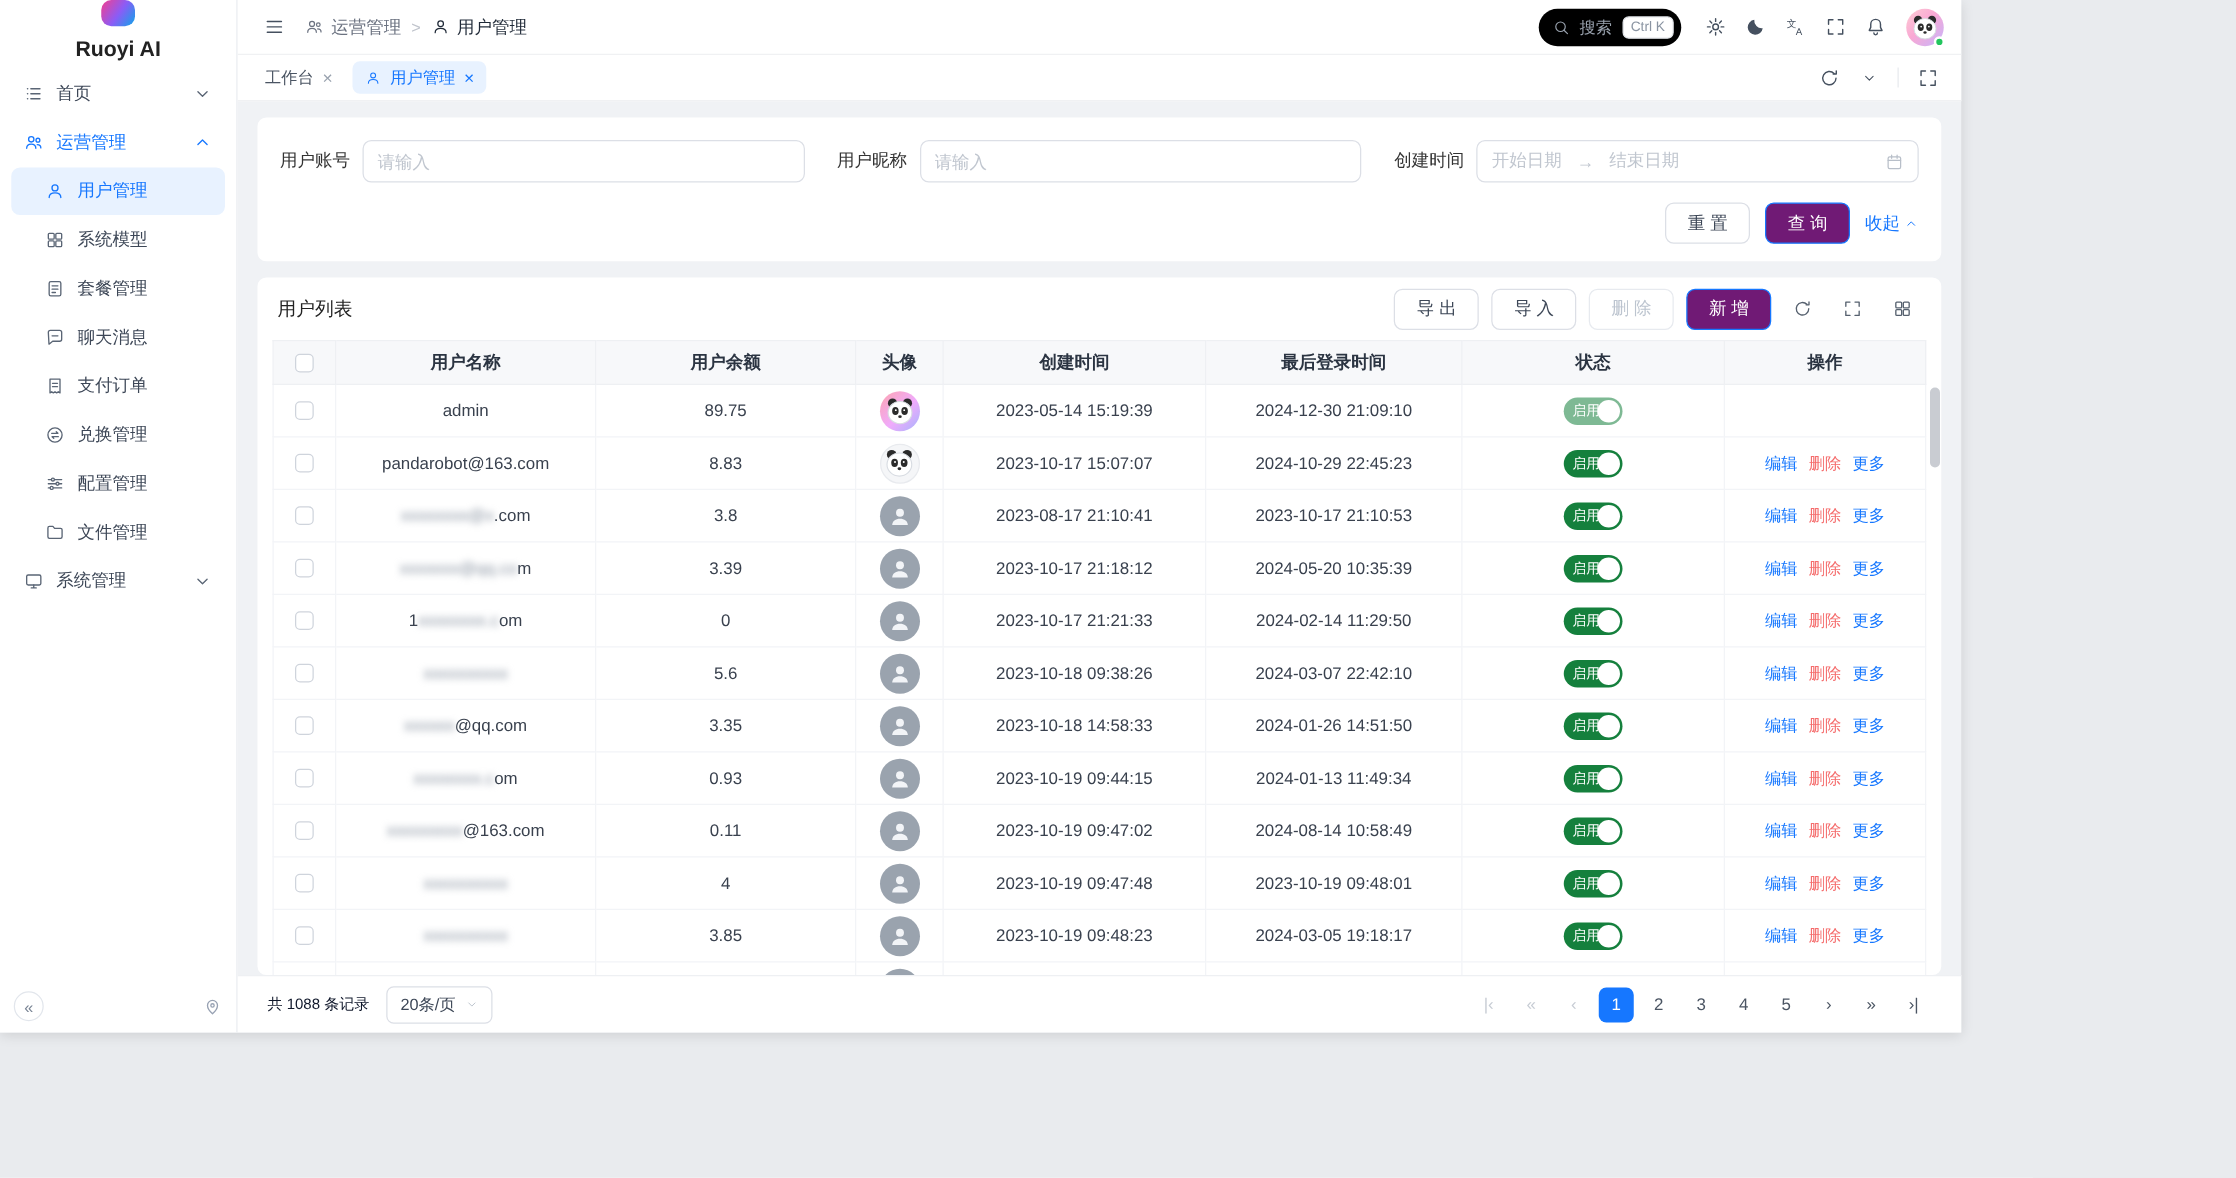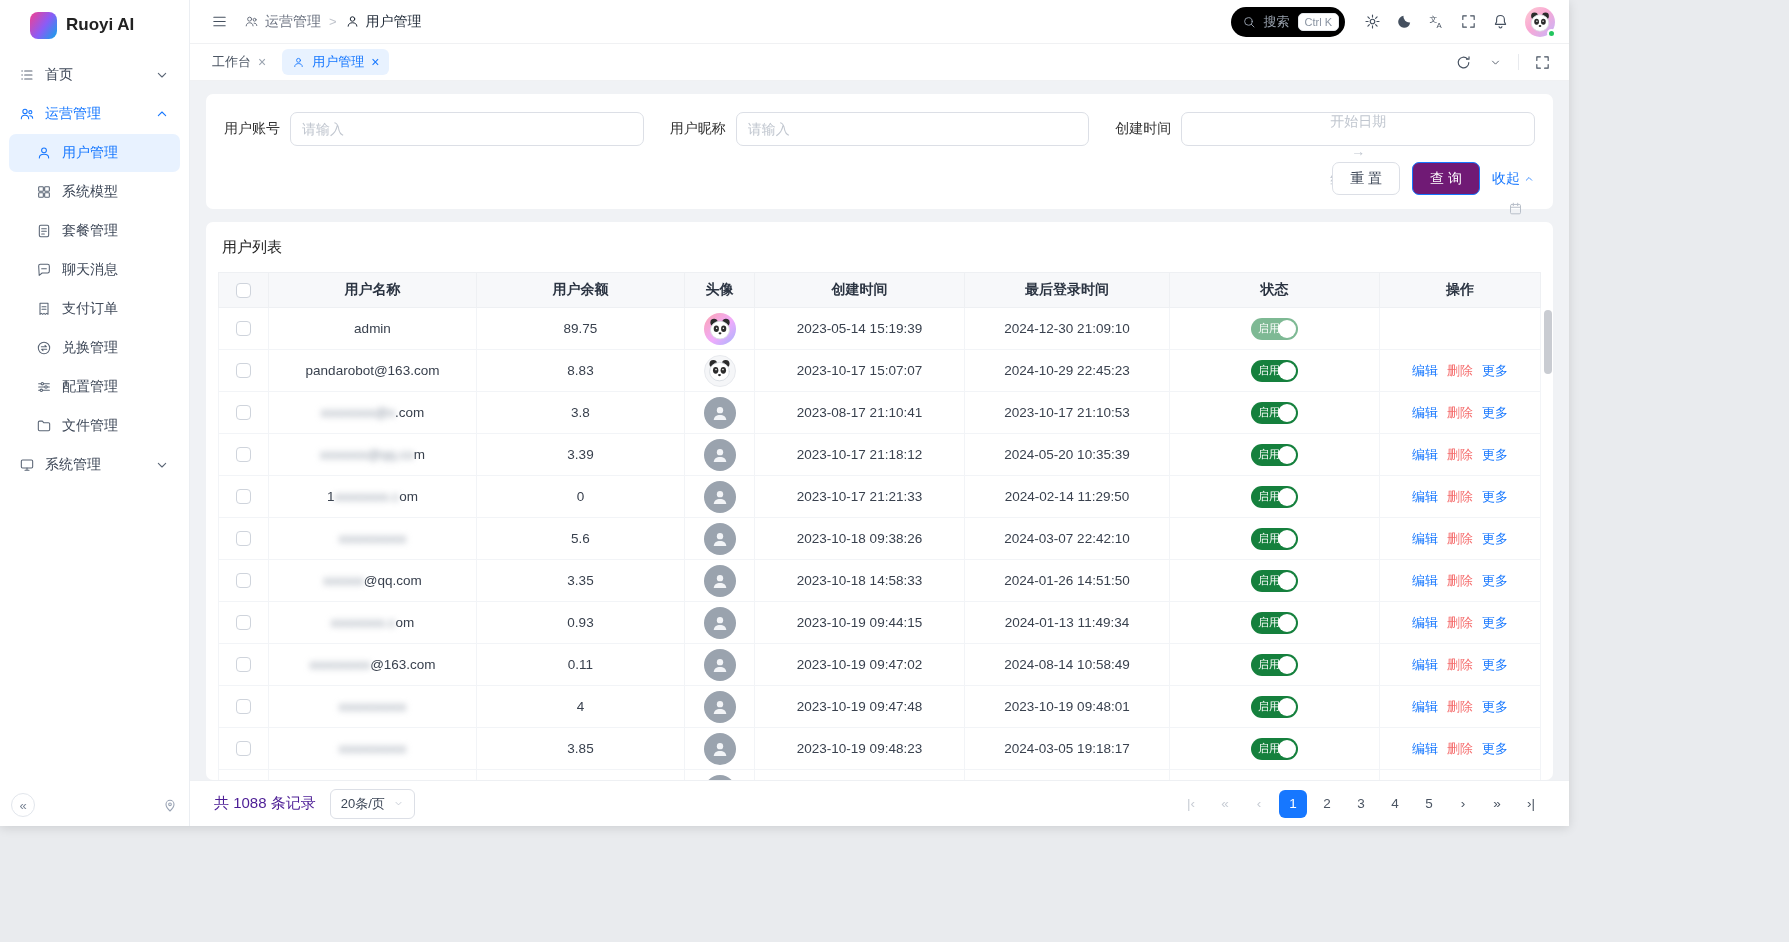--- a/index.html
+++ b/index.html
@@ -11,21 +11,21 @@
   .app { position:absolute; top:0; left:0; width:1569px; height:826px;
     display:flex; background:#f0f2f5; box-shadow:0 2px 10px rgba(0,0,0,.12); }
 
   
   .ic { width:16px; height:16px; stroke:currentColor; fill:none; stroke-width:1.6;
         stroke-linecap:round; stroke-linejoin:round; flex:none; }
 
   
   .sidebar { width:190px; min-width:190px; background:#fff; border-right:1px solid #ebeef2;
     display:flex; flex-direction:column; z-index:2; }
-  .logo { height:50px; display:flex; align-items:center; gap:9px; padding:0 30px; }
+  .logo { height:50px; display:flex; align-items:center; gap:9px; padding:0 30px;flex-direction:column; }
   .logo-mark { width:27px; height:27px; border-radius:8px;
     background:linear-gradient(125deg,#f43f8e 0%,#8b5cf6 52%,#0ea5e9 100%); }
   .logo-text { font-size:17px; font-weight:700; color:#222; white-space:nowrap; }
   .nav { flex:1; padding:6px 9px; overflow:hidden; }
   .nav-item, .nav-child { height:38px; display:flex; align-items:center; gap:10px;
     padding:0 10px; border-radius:7px; color:#3d4757; cursor:pointer; margin-bottom:1px; }
   .nav-item .ic, .nav-child .ic { width:16px; height:16px; color:#5a6575; }
   .nav-item.parent-active, .nav-item.parent-active .ic { color:#1677ff; }
   .nav-label { flex:1; font-size:14px; white-space:nowrap; overflow:hidden; }
   .ch { width:12px; height:12px; color:#98a2b3; }
@@ -82,21 +82,21 @@
   .filter-row { display:flex; gap:26px; }
   .ffield { flex:1; display:flex; align-items:center; gap:10px; min-width:0; }
   .flabel { white-space:nowrap; font-size:14px; color:#333; }
   .fctrl { flex:1; height:34px; border:1px solid #dcdfe6; border-radius:7px;
     display:flex; align-items:center; padding:0 11px; background:#fff; min-width:0; }
   input.finput { border:none; outline:none; width:100%; font:inherit; color:#333; background:transparent; }
   input.finput::placeholder { color:#c0c6cf; }
   .ph { color:#c0c6cf; font-size:14px; white-space:nowrap; }
   .fselect { justify-content:space-between; cursor:pointer; }
   .fselect .ic { width:13px; height:13px; color:#b8bfc9; }
-  .fdate { gap:12px; cursor:pointer;flex-direction:column; }
+  .fdate { gap:12px; cursor:pointer; }
   .fdate .arrow { color:#c0c6cf; }
   .fdate .ic { width:15px; height:15px; color:#b8bfc9; margin-left:auto; }
   .filter-actions { display:flex; justify-content:flex-end; align-items:center; gap:12px; margin-top:16px; }
   .btn { height:33px; padding:0 17px; border-radius:7px; border:1px solid #dcdfe6; background:#fff;
     font:inherit; font-size:14px; color:#3d4757; cursor:pointer; display:inline-flex; align-items:center; gap:6px; white-space:nowrap; }
   .btn.primary { background:#701a75; border-color:#1677ff; color:#fff; }
   .btn.disabled { color:#bcc4cf; border-color:#e7eaef; cursor:not-allowed; }
   .link-collapse { color:#1677ff; display:inline-flex; align-items:center; gap:3px; font-size:14px; cursor:pointer; }
   .link-collapse .ic { width:12px; height:12px; }
 
@@ -134,21 +134,21 @@
   .acts { display:flex; gap:9px; justify-content:center; }
   .act { font-size:13px; cursor:pointer; }
   .act.edit, .act.more { color:#1677ff; }
   .act.del { color:#f56c6c; }
   .vscroll { position:absolute; right:1px; top:88px; bottom:6px; width:8px; }
   .vthumb { width:8px; height:64px; background:#c9ccd2; border-radius:4px; }
 
   
   .footerbar { height:46px; background:#fff; border-top:1px solid #eef0f3; flex:none;
     display:flex; align-items:center; padding:0 24px; gap:14px; }
-  .total { color:#4c1d95; font-size:15px; white-space:nowrap; }
+  .total { color:#0f172a; font-size:12px; white-space:nowrap; }
   .psize { height:30px; border:1px solid #dcdfe6; border-radius:6px; display:flex; align-items:center;
     gap:8px; padding:0 10px; font-size:13px; color:#3d4757; cursor:pointer; }
   .psize .ic { width:11px; height:11px; color:#b8bfc9; }
   .pager { margin-left:auto; display:flex; align-items:center; gap:6px; }
   .pg { min-width:28px; height:28px; border-radius:6px; display:flex; align-items:center; justify-content:center;
     font-size:13.5px; color:#4b5563; cursor:pointer; padding:0 4px; border:none; background:none; font-family:inherit; }
   .pg.disabled { color:#c7ccd4; cursor:default; }
   .pg.current { background:#1677ff; color:#fff; }
 </style>
 </head>
@@ -499,20 +499,41 @@
             <svg class="ic">
                 <use href="#i-chevron-up"></use>
               </svg>
           </span>
         </div>
       </section>
 
       <section class="card table-card">
         <div class="table-head">
           <span class="table-title">用户列表</span>
+          <div class="table-tools">
+            <button class="btn">导 出</button>
+            <button class="btn">导 入</button>
+            <button class="btn disabled">删 除</button>
+            <button class="btn primary">新 增</button>
+            <button class="tool-icon">
+                <svg class="ic">
+                  <use href="#i-refresh"></use>
+                </svg>
+              </button>
+            <button class="tool-icon">
+                <svg class="ic">
+                  <use href="#i-fullscreen"></use>
+                </svg>
+              </button>
+            <button class="tool-icon">
+                <svg class="ic">
+                  <use href="#i-grid"></use>
+                </svg>
+              </button>
+          </div>
         </div>
         <table>
           <colgroup>
             <col style="width:50px">
               <col style="width:208px">
               <col style="width:208px">
               <col style="width:70px">
             <col style="width:210px">
               <col style="width:205px">
               <col style="width:210px">

